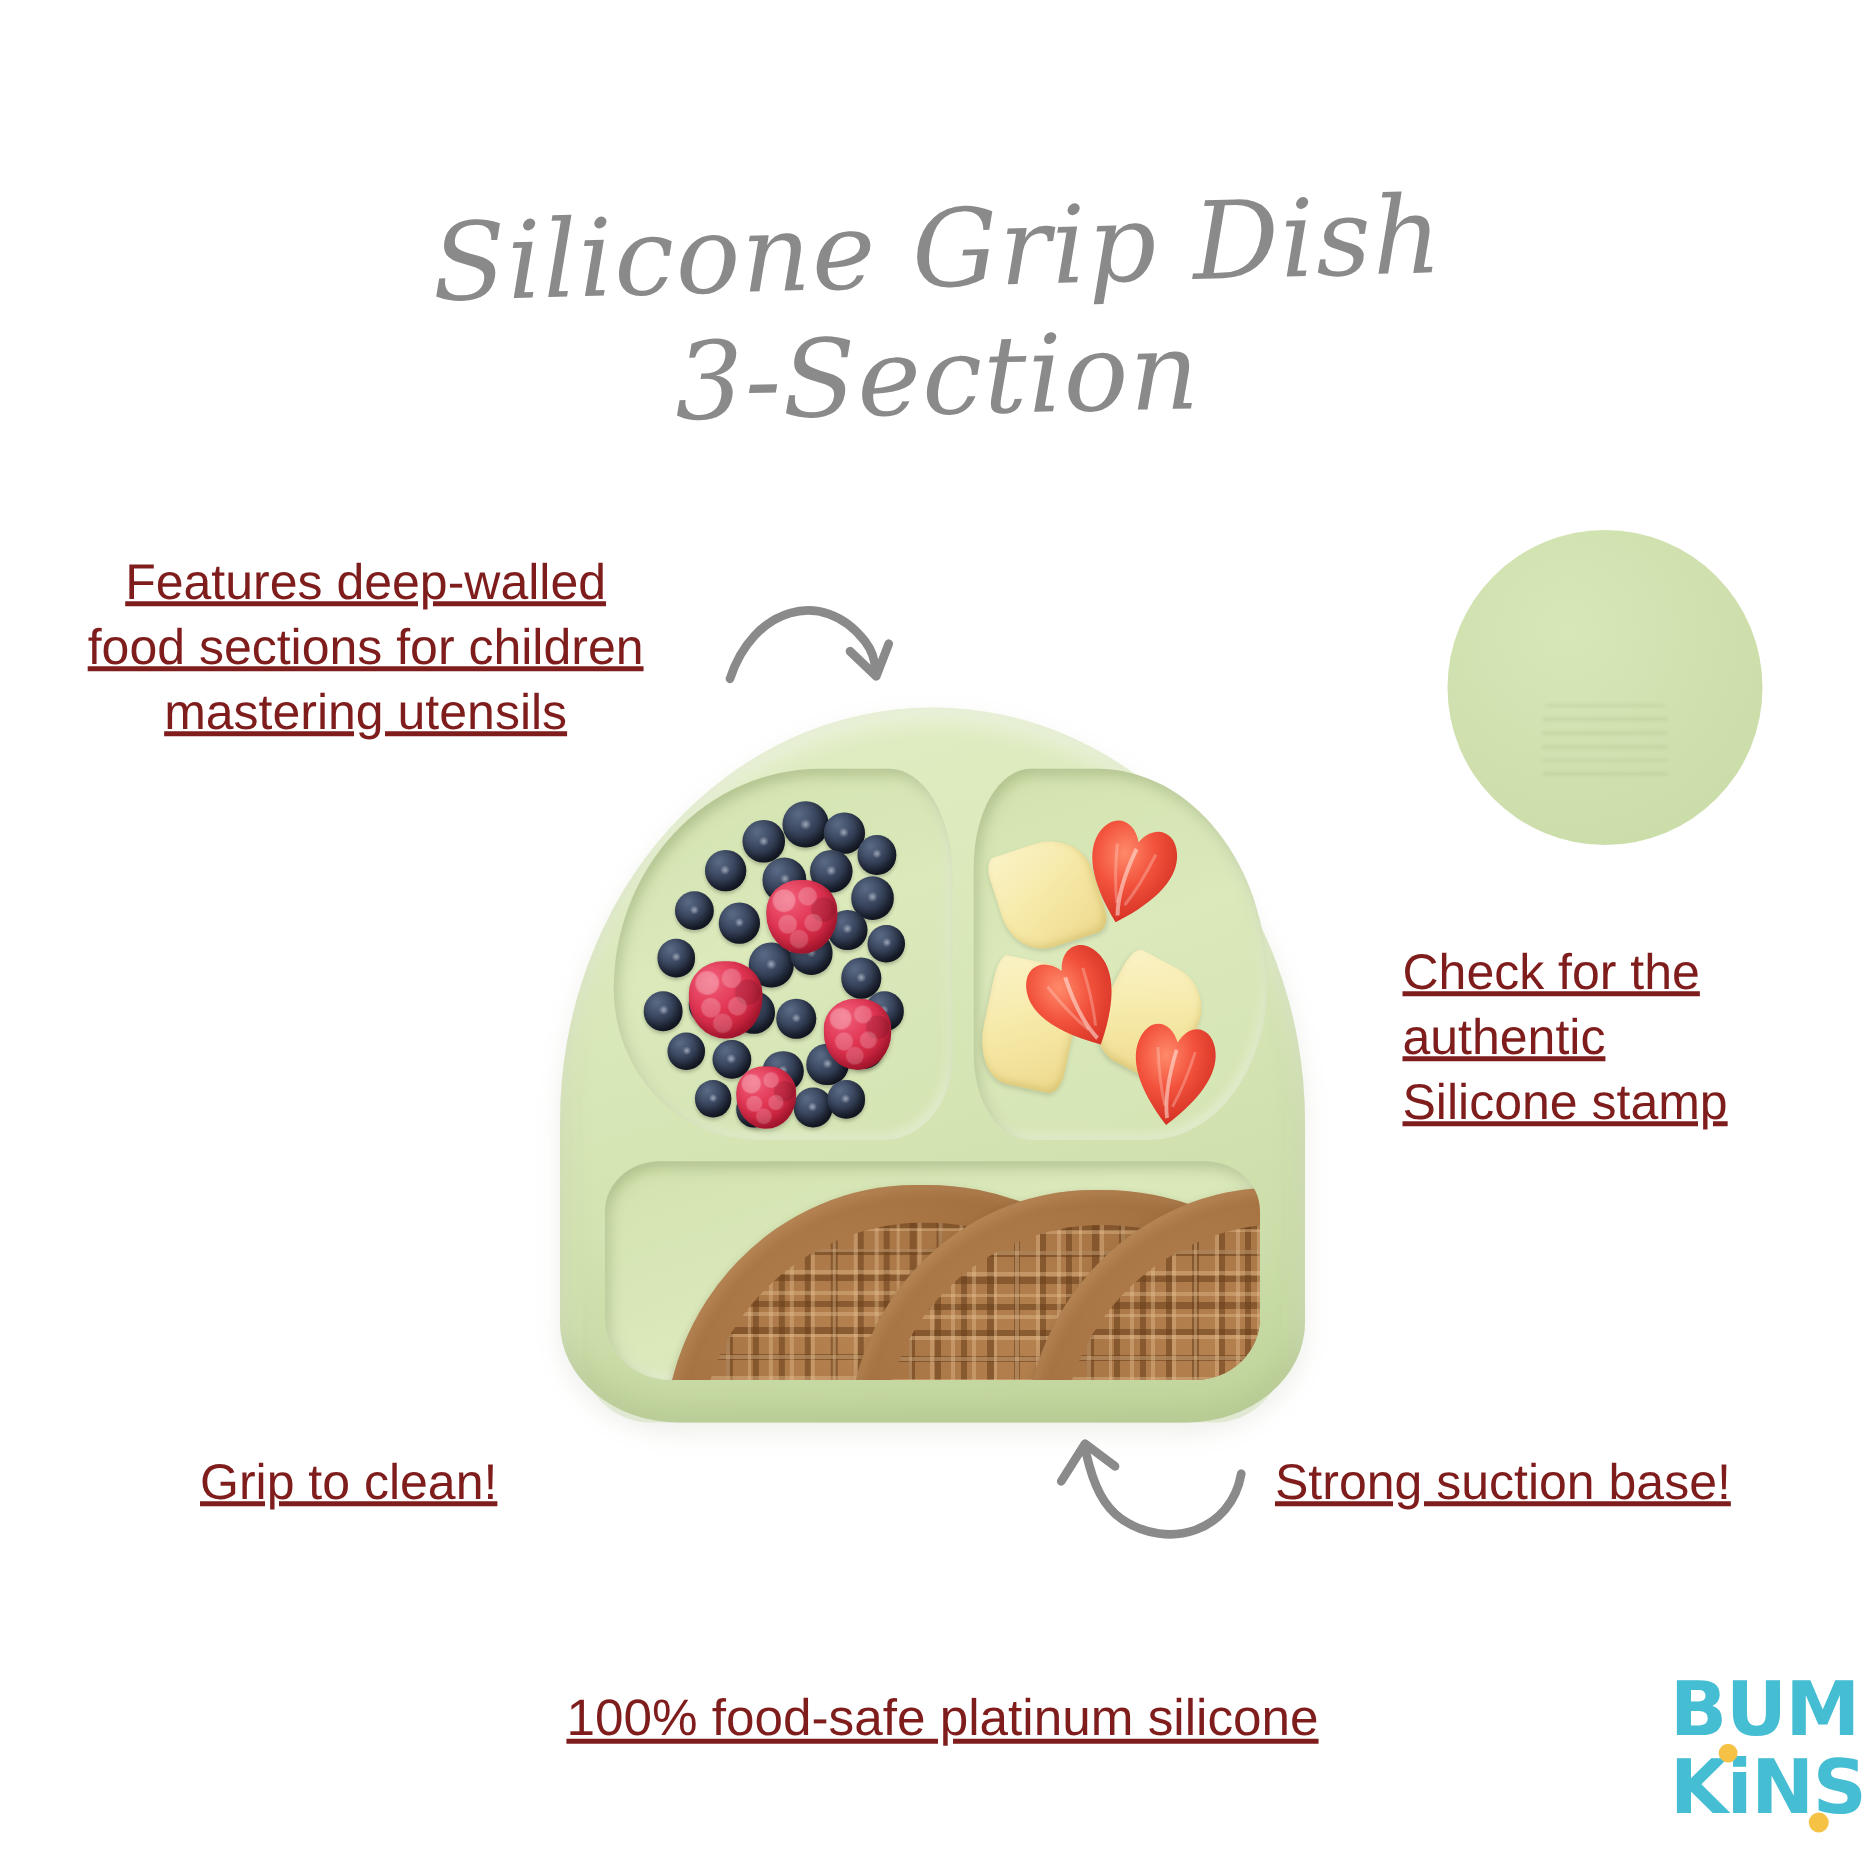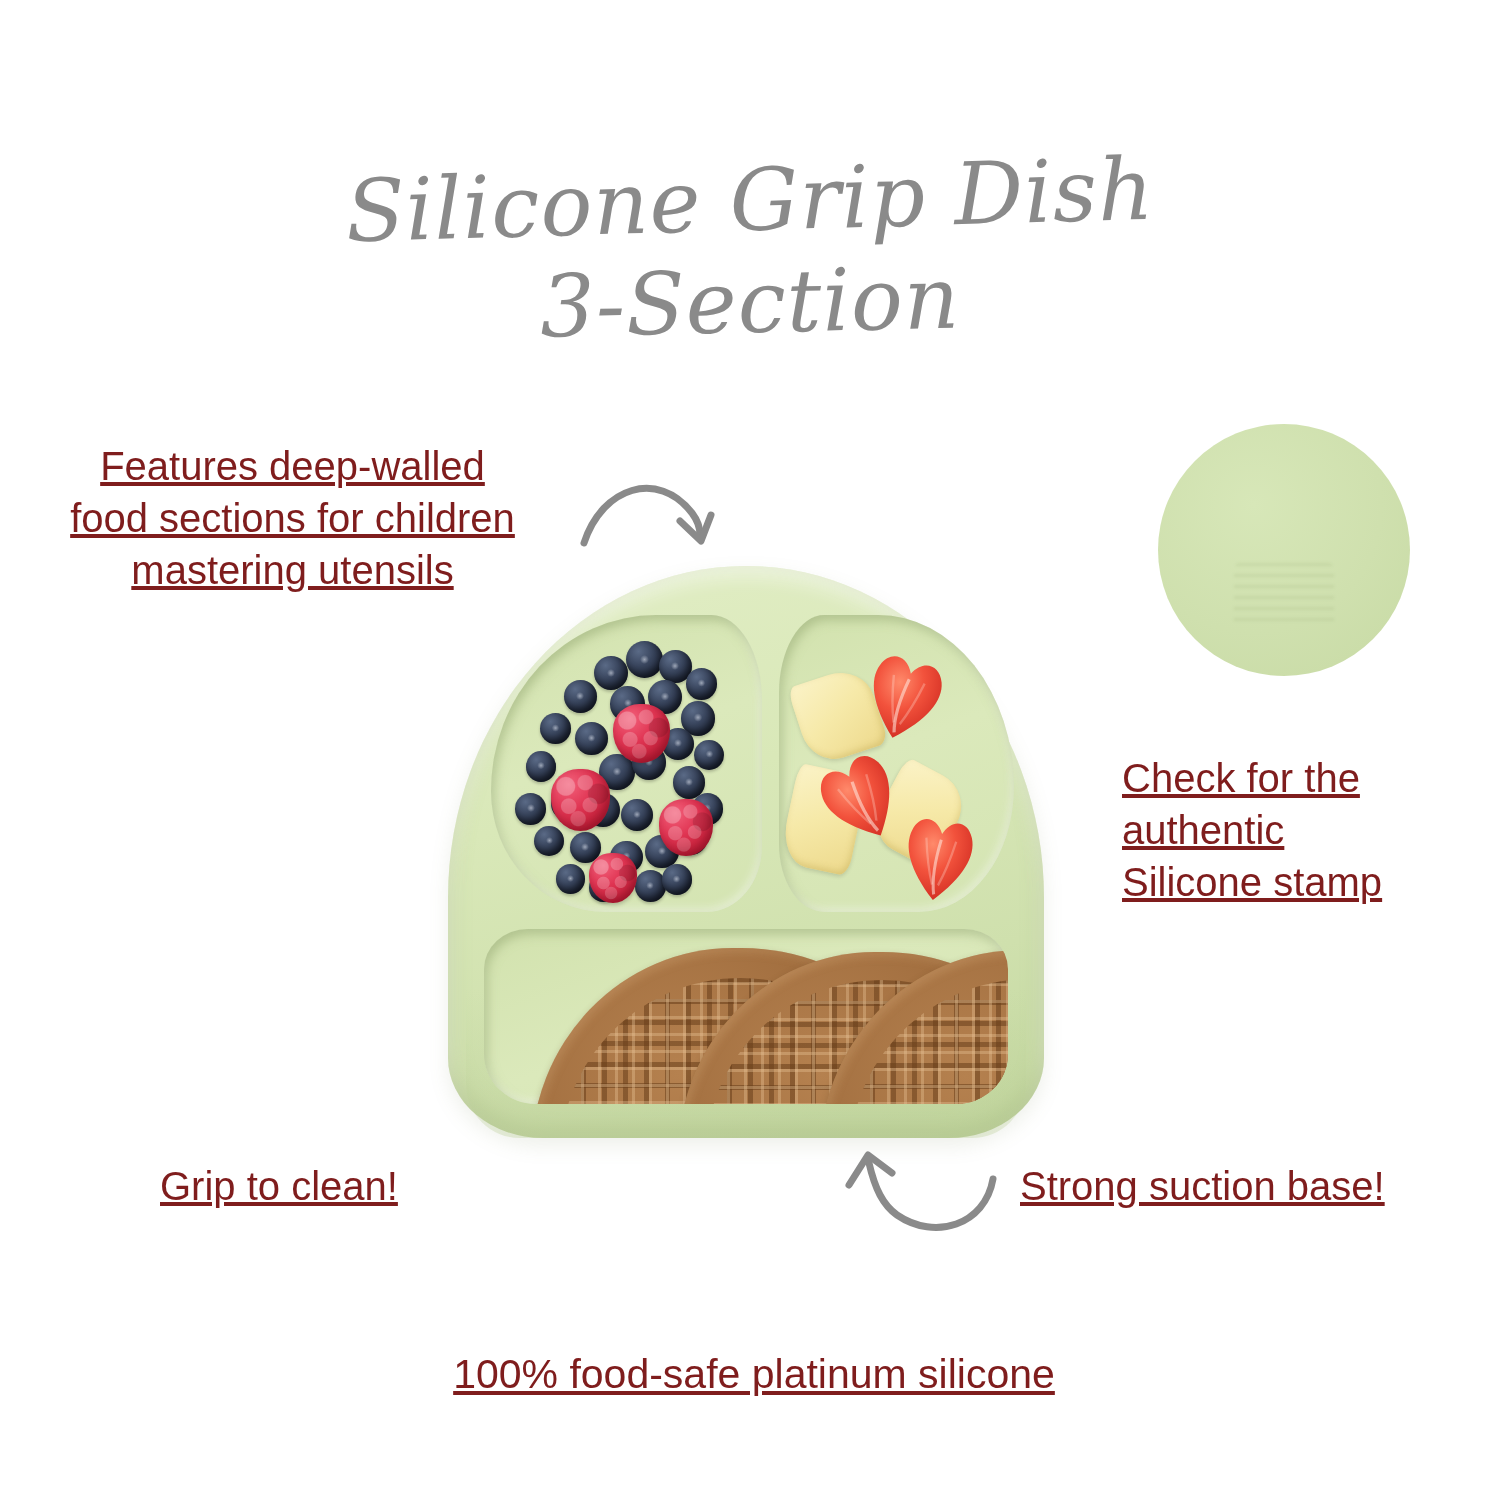--- a/index.html
+++ b/index.html
@@ -452,14 +452,20 @@
 
   <svg class="arrow-svg" id="arrow-bottom" width="175" height="110" viewBox="0 0 175 110">
     <path d="M158 34 C 150 80, 100 96, 62 70 C 48 60, 40 44, 34 18" fill="none" stroke="#8a8a8a" stroke-width="7" stroke-linecap="round"></path>
     <path d="M14 40 L33 10 L57 28" fill="none" stroke="#8a8a8a" stroke-width="7" stroke-linecap="round" stroke-linejoin="round"></path>
   </svg>
 
   <div class="caption" id="feature-suction">Strong suction base!</div>
 
   <div class="caption" id="feature-tagline">100% food-safe platinum silicone</div>
 
+  <div id="logo">
+    <div class="logo-row" id="logo-bum">BUM</div>
+    <div class="logo-row" id="logo-kins">KiNS</div>
+    <div class="logo-dot" id="logo-dot-i"></div>
+    <div class="logo-dot" id="logo-dot-s"></div>
+  </div>
 
 </div>
 
 </body></html>

